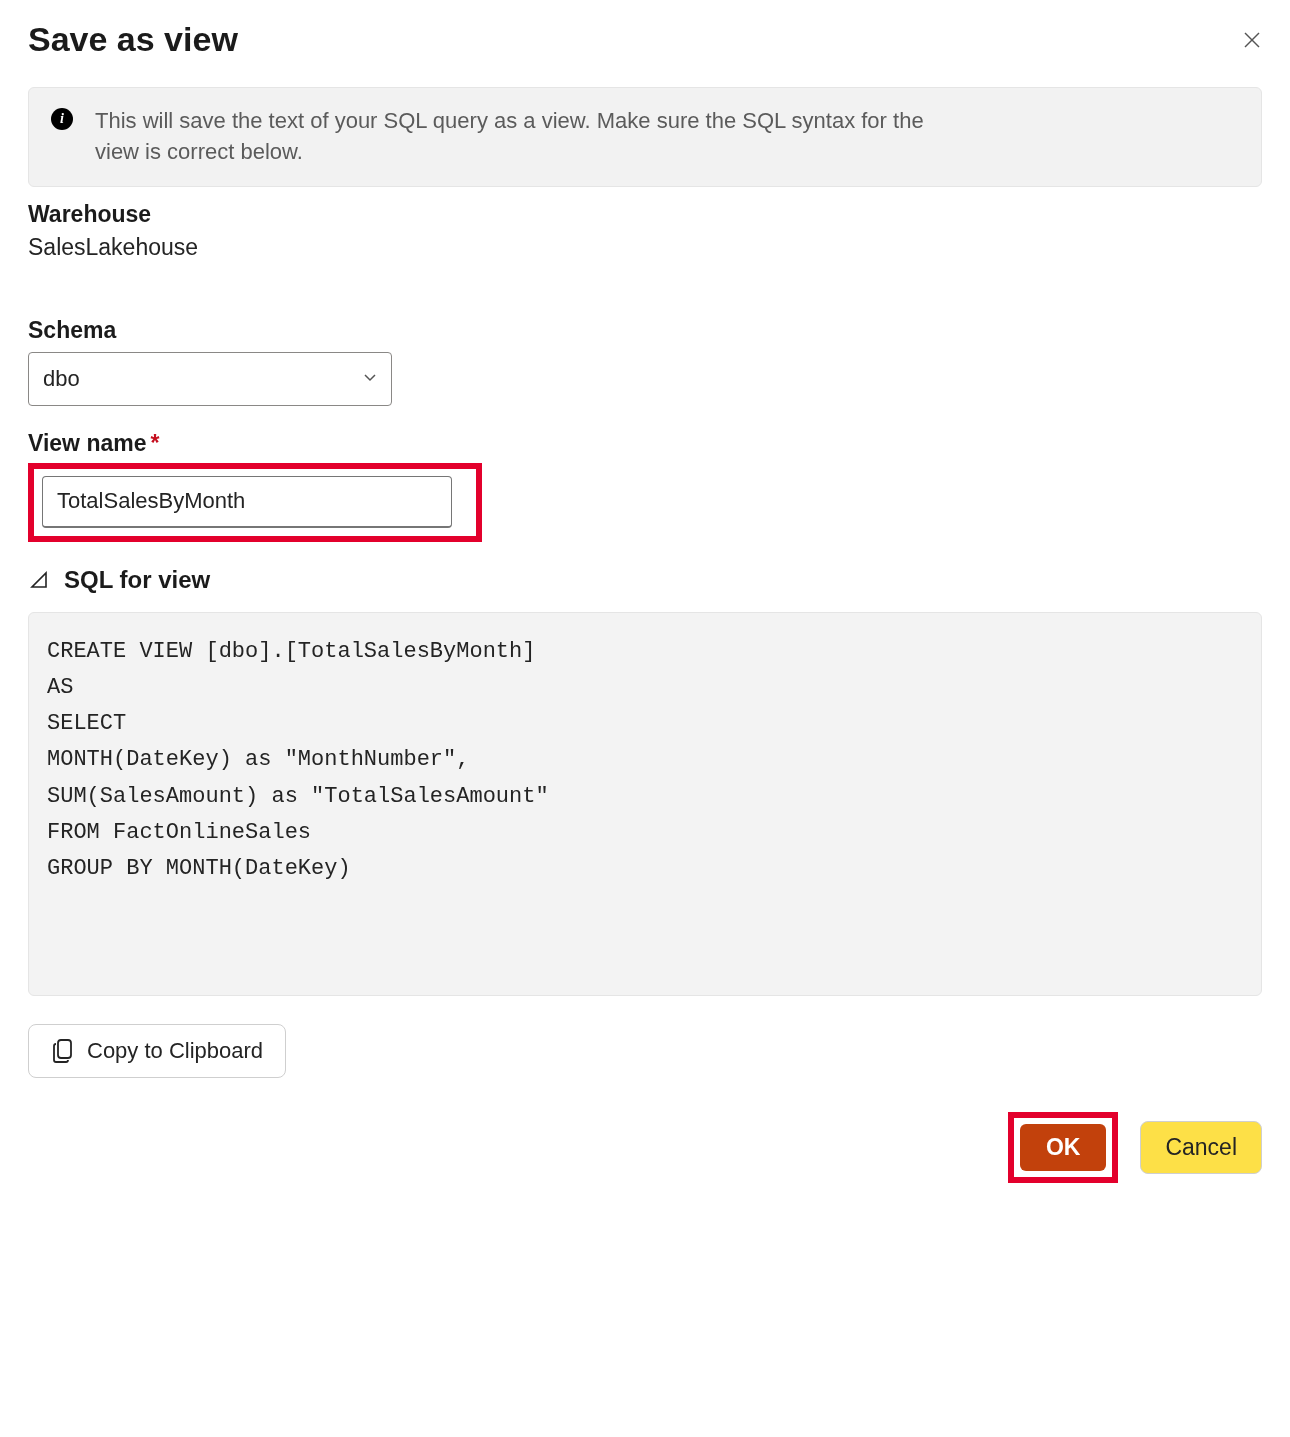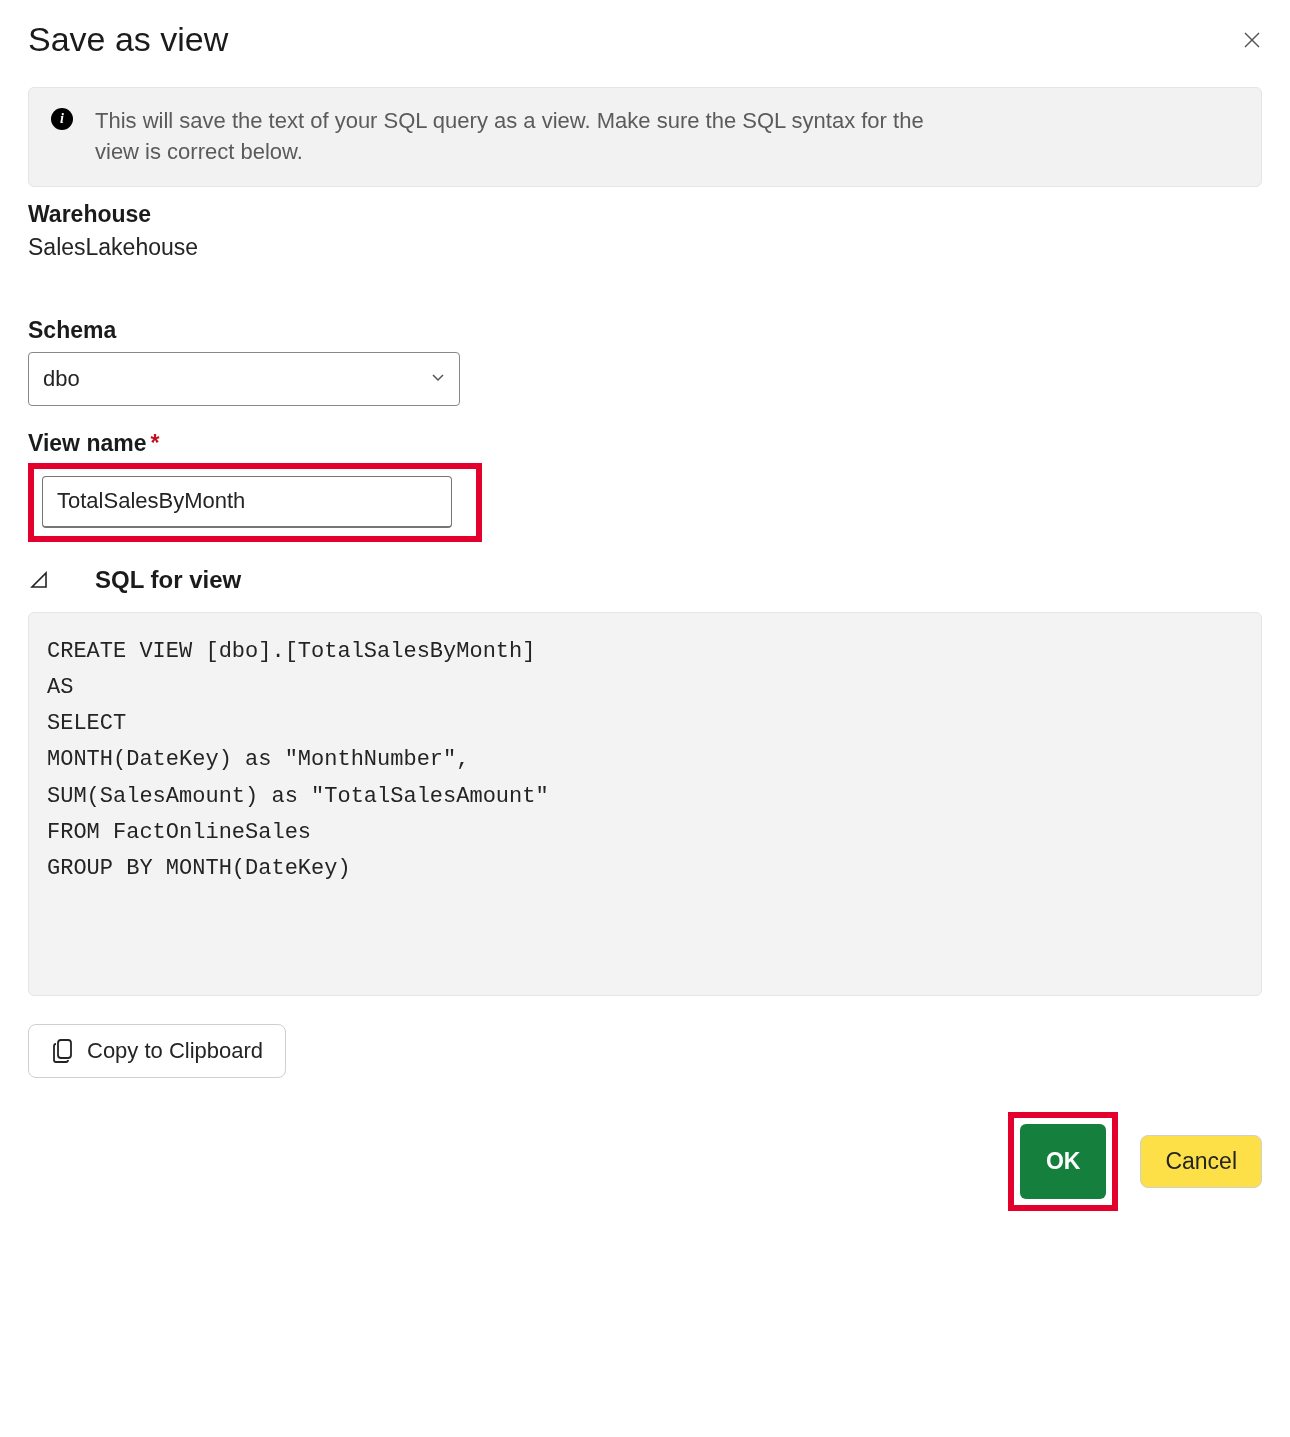--- a/index.html
+++ b/index.html
@@ -11,21 +11,21 @@
       padding: 20px 28px 40px 28px;
     }
     .header {
       display: flex;
       justify-content: space-between;
       align-items: center;
       margin-bottom: 28px;
     }
     .title {
       font-size: 34px;
-      font-weight: 400;
+      font-weight: 700;
       color: #1b1b1b;
     }
     .close-icon {
       width: 20px;
       height: 20px;
       cursor: pointer;
       color: #555;
     }
     .info-box {
       background: #f2f2f2;
@@ -67,21 +67,21 @@
       color: #1b1b1b;
       margin-bottom: 6px;
     }
     .value-text {
       font-size: 23px;
       color: #242424;
       margin-bottom: 56px;
     }
     .select-wrap {
       position: relative;
-      width: 432px;
+      width: 364px;
       margin-top: 8px;
       margin-bottom: 24px;
     }
     .select-wrap select {
       width: 100%;
       height: 54px;
       border: 1px solid #8a8886;
       border-radius: 4px;
       font-size: 22px;
       padding: 0 40px 0 14px;
@@ -120,21 +120,20 @@
       display: flex;
       align-items: center;
       gap: 14px;
       margin-bottom: 18px;
       margin-top: 8px;
     }
     .sql-heading-label {
       font-size: 24px;
       font-weight: 600;
       color: #1b1b1b;
-      margin-left: 31px;
     }
     .triangle-icon svg { display: block; }
     .sql-box {
       background: #f3f3f3;
       border: 1px solid #e5e5e5;
       border-radius: 6px;
       padding: 21px 18px;
       min-height: 384px;
       font-family: Consolas, "Courier New", monospace;
       font-size: 22px;
@@ -161,27 +160,27 @@
       justify-content: flex-end;
       gap: 22px;
       margin-top: 34px;
       align-items: center;
     }
     .ok-highlight {
       border: 6px solid #e3002c;
       padding: 6px;
     }
     .ok-btn {
-      background: #15803d;
+      background: #c2410c;
       color: #fff;
       border: none;
       border-radius: 6px;
       font-size: 23px;
       font-weight: 600;
-      padding: 24px 26px;
+      padding: 10px 26px;
       cursor: pointer;
     }
     .cancel-btn {
       background: #fde047;
       color: #242424;
       border: 1px solid #cfcfcf;
       border-radius: 8px;
       font-size: 23px;
       padding: 12px 24px;
       cursor: pointer;

